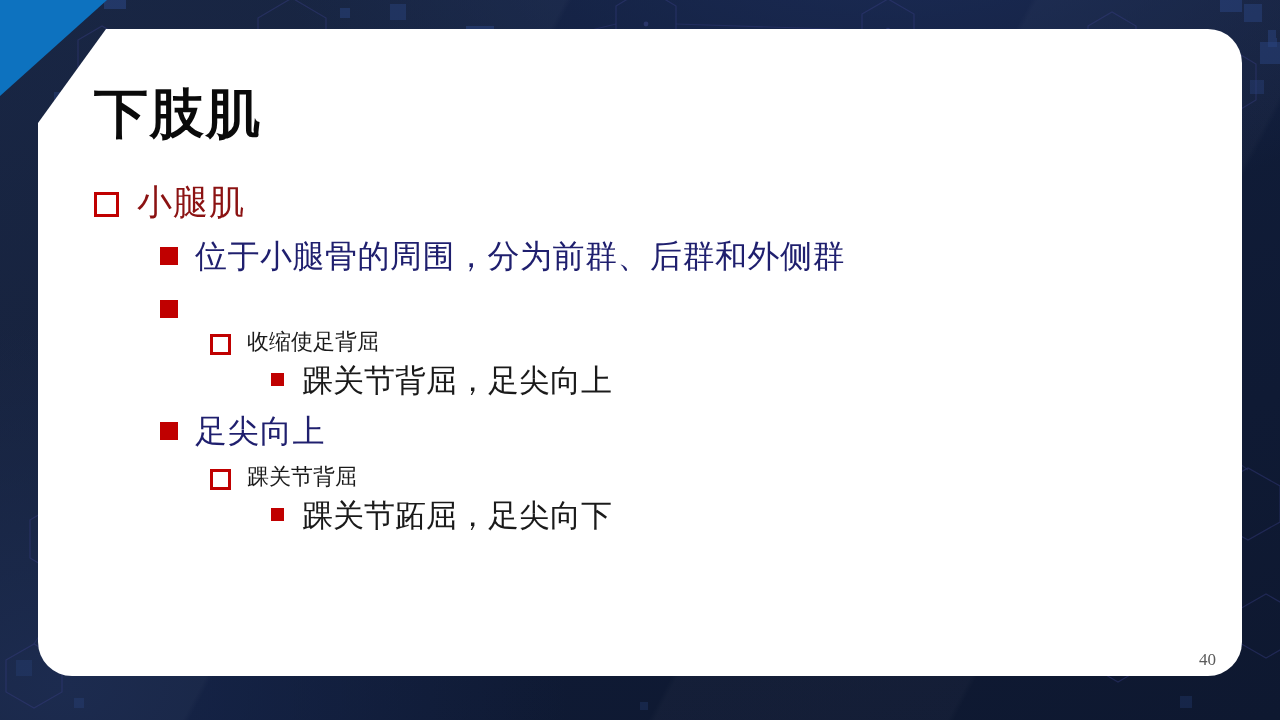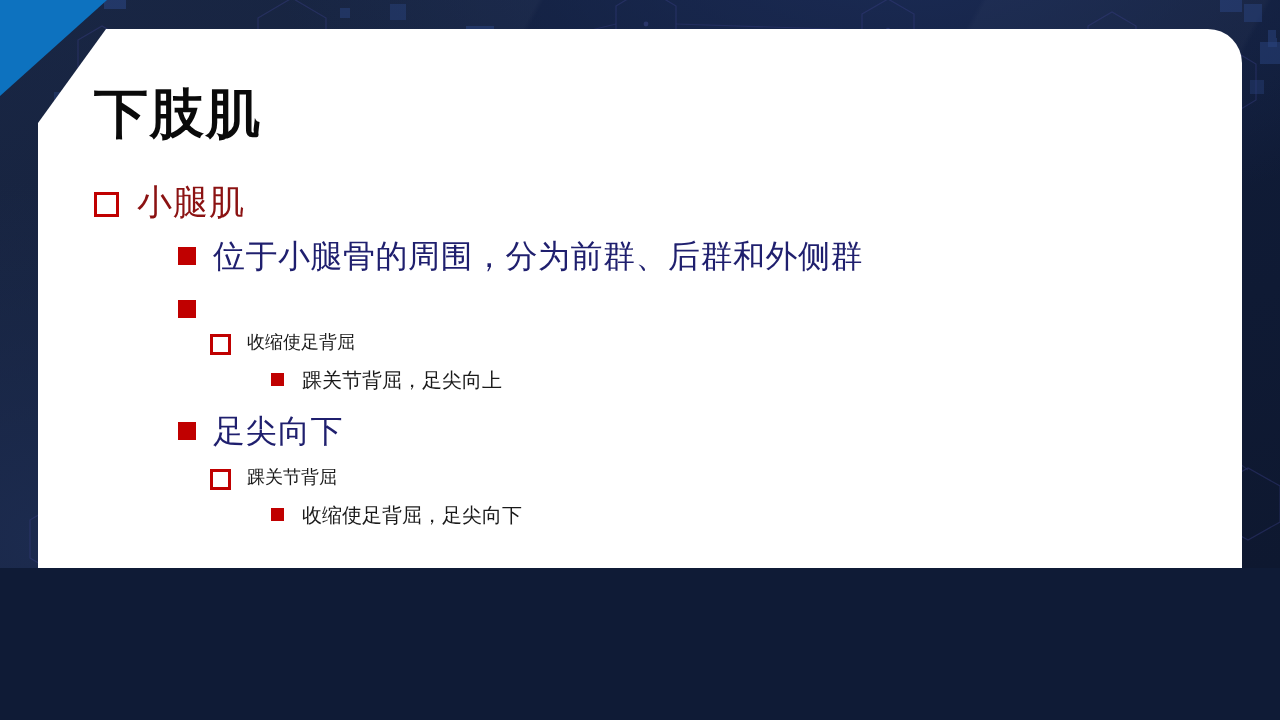--- a/index.html
+++ b/index.html
@@ -6,21 +6,21 @@
     margin: 0;
     padding: 0;
     background: #0f1b36;
   }
   body {
     font-family: "DejaVu Sans", "Liberation Sans", sans-serif;
   }
   .slide {
     position: relative;
     width: 1280px;
-    height: 568px;
+    height: 720px;
     overflow: hidden;
     background: #111e3b;
   }
 
   
   .bg-base {
     position: absolute;
     inset: 0;
     background:
       radial-gradient(ellipse 900px 420px at 70% -10%, #1b2b55 0%, rgba(27,43,85,0) 70%),
@@ -129,43 +129,43 @@
   .lvl1 .marker { width: 19px; height: 19px; margin-top: 13px; margin-right: 18px; }
   .lvl1 .bullet-text {
     font-size: 35px;
     line-height: 46px;
     color: #8b1212;
     letter-spacing: 1px;
     text-align: center;
   }
 
   
-  .lvl2 { margin-left: 84px; margin-top: 9px; }
+  .lvl2 { margin-left: 66px; margin-top: 9px; }
   .lvl2 .marker { width: 18px; height: 18px; margin-top: 13px; margin-right: 17px; }
   .lvl2 .bullet-text {
     font-size: 32px;
     line-height: 44px;
     color: #1f1f6e;
     letter-spacing: 0.5px;
   }
 
   
   .lvl3 { margin-left: 116px; margin-top: 7px; }
   .lvl3 .marker { width: 15px; height: 15px; margin-top: 9px; margin-right: 16px; }
   .lvl3 .bullet-text {
-    font-size: 18px;
+    font-size: 22px;
     line-height: 34px;
     color: #1a1a1a;
   }
 
   
   .lvl4 { margin-left: 177px; margin-top: 6px; }
   .lvl4 .marker { width: 13px; height: 13px; margin-top: 8px; margin-right: 18px; }
   .lvl4 .bullet-text {
-    font-size: 20px;
+    font-size: 31px;
     line-height: 30px;
     color: #1a1a1a;
     text-align: center;
   }
 
   
   .gap-lg { margin-top: 14px; }
 
   
   .page-number {
@@ -297,31 +297,31 @@
           <span class="bullet-text">收缩使足背屈</span>
         </div>
 
         <div class="bullet-row lvl4">
           <span class="marker marker-solid"></span>
           <span class="bullet-text">踝关节背屈，足尖向上</span>
         </div>
 
         <div class="bullet-row lvl2 gap-lg">
           <span class="marker marker-solid"></span>
-          <span class="bullet-text">足尖向下</span>
+          <span class="bullet-text">足尖向上</span>
         </div>
 
         <div class="bullet-row lvl3">
           <span class="marker marker-hollow"></span>
           <span class="bullet-text">踝关节背屈</span>
         </div>
 
         <div class="bullet-row lvl4">
           <span class="marker marker-solid"></span>
-          <span class="bullet-text">收缩使足背屈，足尖向下</span>
+          <span class="bullet-text">踝关节跖屈，足尖向下</span>
         </div>
 
       </div>
 
       <div class="page-number">40</div>
 
     </div>
   </div>
 
 </div>

